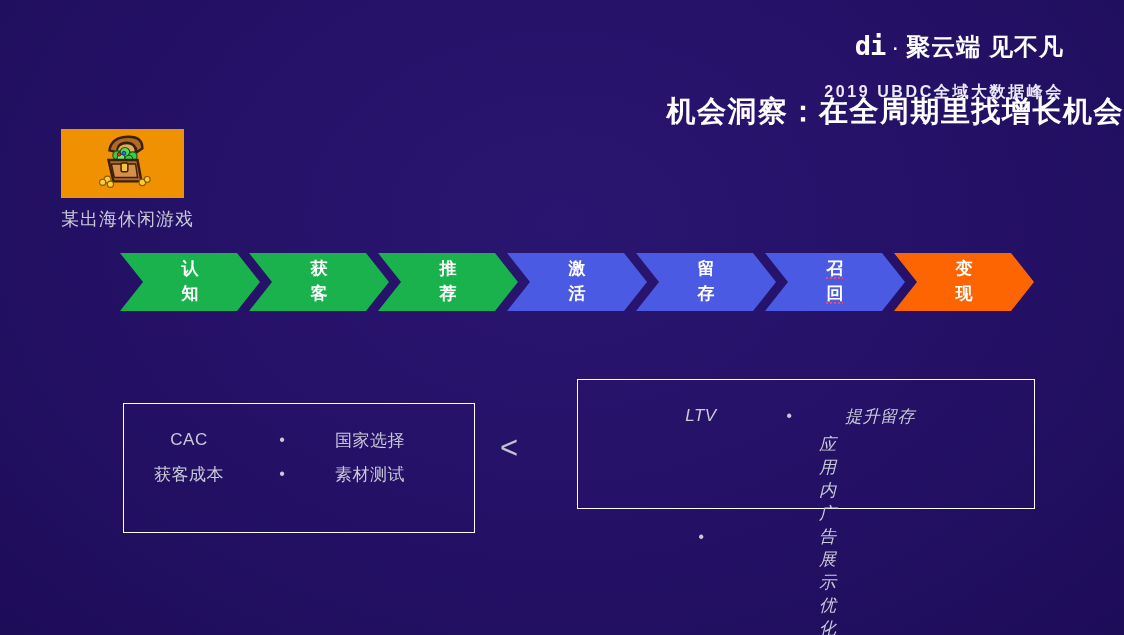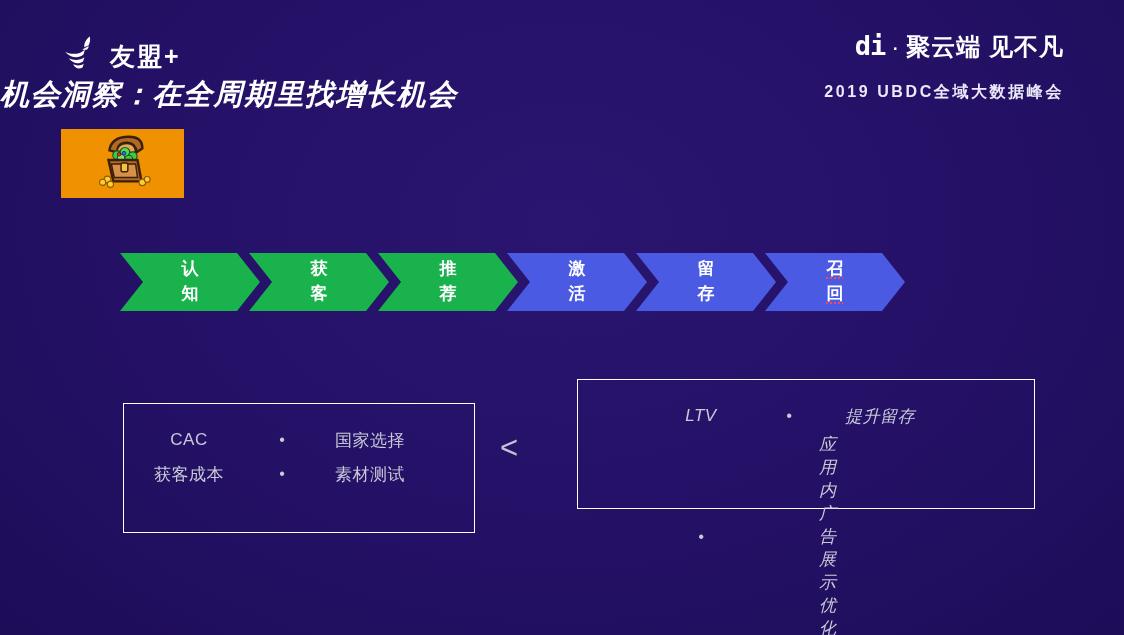--- a/index.html
+++ b/index.html
@@ -29,23 +29,23 @@
     position: absolute; right: 60px; top: 30px;
     text-align: right; color: #ffffff;
   }
   .event-line1 { font-size: 24px; font-weight: 800; letter-spacing: 1px; }
   .event-logo { font-size: 27px; font-weight: 800; font-family: "DejaVu Sans Mono", monospace; letter-spacing: -1px; }
   .event-sep { margin: 0 6px; font-weight: 400; }
   .event-line2 { font-size: 16px; font-weight: 700; letter-spacing: 2.6px; margin-top: 19px; color: #eceafa; }
 
   
   .title {
-    position: absolute; left: 0; top: 75px; width: 100%;
-    text-align: left; color: #ffffff;
-    font-size: 29px; font-weight: 800; letter-spacing: 1.5px; font-style: italic;
+    position: absolute; left: 0; top: 92px; width: 100%;
+    text-align: right; color: #ffffff;
+    font-size: 29px; font-weight: 800; letter-spacing: 1.5px;
   }
 
   
   .thumb {
     position: absolute; left: 61px; top: 129px;
     width: 123px; height: 69px;
     background: #ef9100;
     display: flex; align-items: center; justify-content: center;
   }
   .thumb svg { width: 62px; height: 62px; }
@@ -98,34 +98,20 @@
     position: absolute; left: 487px; top: 430px; width: 44px;
     text-align: center;
     color: #c2c2d4; font-size: 31px; font-weight: 400;
   }
 </style>
 </head>
 <body>
 
 <div class="slide">
 
-  <div class="brand">
-    <span>
-      <svg viewBox="0 0 48 48" aria-hidden="true">
-        <g fill="#ffffff">
-          <path d="M35 2c-4.5 3.5-7.5 8.5-6.8 13.6l5.6-2.8C35.6 8.6 36 5 35 2z"></path>
-          <path d="M33.6 13.8 28 16.9c-.8.5-1.7.9-2.6 1.2 1.9 1 4.2 1.1 6.2.2 1.4-1.2 2.1-2.8 2-4.5z"></path>
-          <path d="M4 21c8.5 4.5 18 3.6 25-2.5l-1.8 6.2C20.5 30 11 29 4 21z"></path>
-          <path d="M8.5 29.5c7 3.2 14.2 2.6 19.8-1.4l-1.7 5.4c-5.6 3.8-12.4 2.9-18.1-4z"></path>
-          <path d="M14 37c5 2.1 9.7 1.8 13.5-.6l-1.6 4.6c-4 2.6-8.6 1.9-11.9-4z"></path>
-        </g>
-      </svg>
-    </span>
-    <span class="brand-text">友盟+</span>
-  </div>
 
   <div class="event">
     <div class="event-line1">
       <span class="event-logo">di</span><span class="event-sep">·</span><span>聚云端 见不凡</span>
     </div>
     <div class="event-line2">2019 UBDC全域大数据峰会</div>
   </div>
 
   <div class="title">机会洞察：在全周期里找增长机会</div>
 
@@ -153,40 +139,44 @@
         <g fill="#ffcc33" stroke="#8a5a00" stroke-width="1.2">
           <circle cx="16" cy="50" r="3.5"></circle>
           <circle cx="11" cy="53" r="3.2"></circle>
           <circle cx="19" cy="55" r="3.2"></circle>
           <circle cx="52" cy="53" r="3.4"></circle>
           <circle cx="57" cy="50" r="3"></circle>
         </g>
       </svg>
     </span>
   </div>
+  <div class="thumb-caption">某出海休闲游戏</div>
 
   <div class="funnel">
     <div class="stage" style="background-color: rgb(26, 178, 77);">
       <span class="stage-label">认知</span>
     </div>
     <div class="stage" style="background-color: rgb(26, 178, 77);">
       <span class="stage-label">获客</span>
     </div>
     <div class="stage" style="background-color: rgb(26, 178, 77);">
       <span class="stage-label">推荐</span>
     </div>
     <div class="stage" style="background-color: rgb(74, 90, 226);">
       <span class="stage-label">激活</span>
     </div>
     <div class="stage" style="background-color: rgb(74, 90, 226);">
       <span class="stage-label">留存</span>
     </div>
     <div class="stage" style="background-color: rgb(74, 90, 226);">
       <span class="stage-label misspell">召回</span>
     </div>
+    <div class="stage" style="background-color: rgb(253, 101, 2);">
+      <span class="stage-label">变现</span>
+    </div>
   </div>
 
   <div class="cmp-box left">
     <div class="cmp-row">
       <span class="cmp-term">CAC</span>
       <span class="cmp-bullet">•</span>
       <span class="cmp-desc">国家选择</span>
     </div>
     <div class="cmp-row">
       <span class="cmp-term">获客成本</span>

